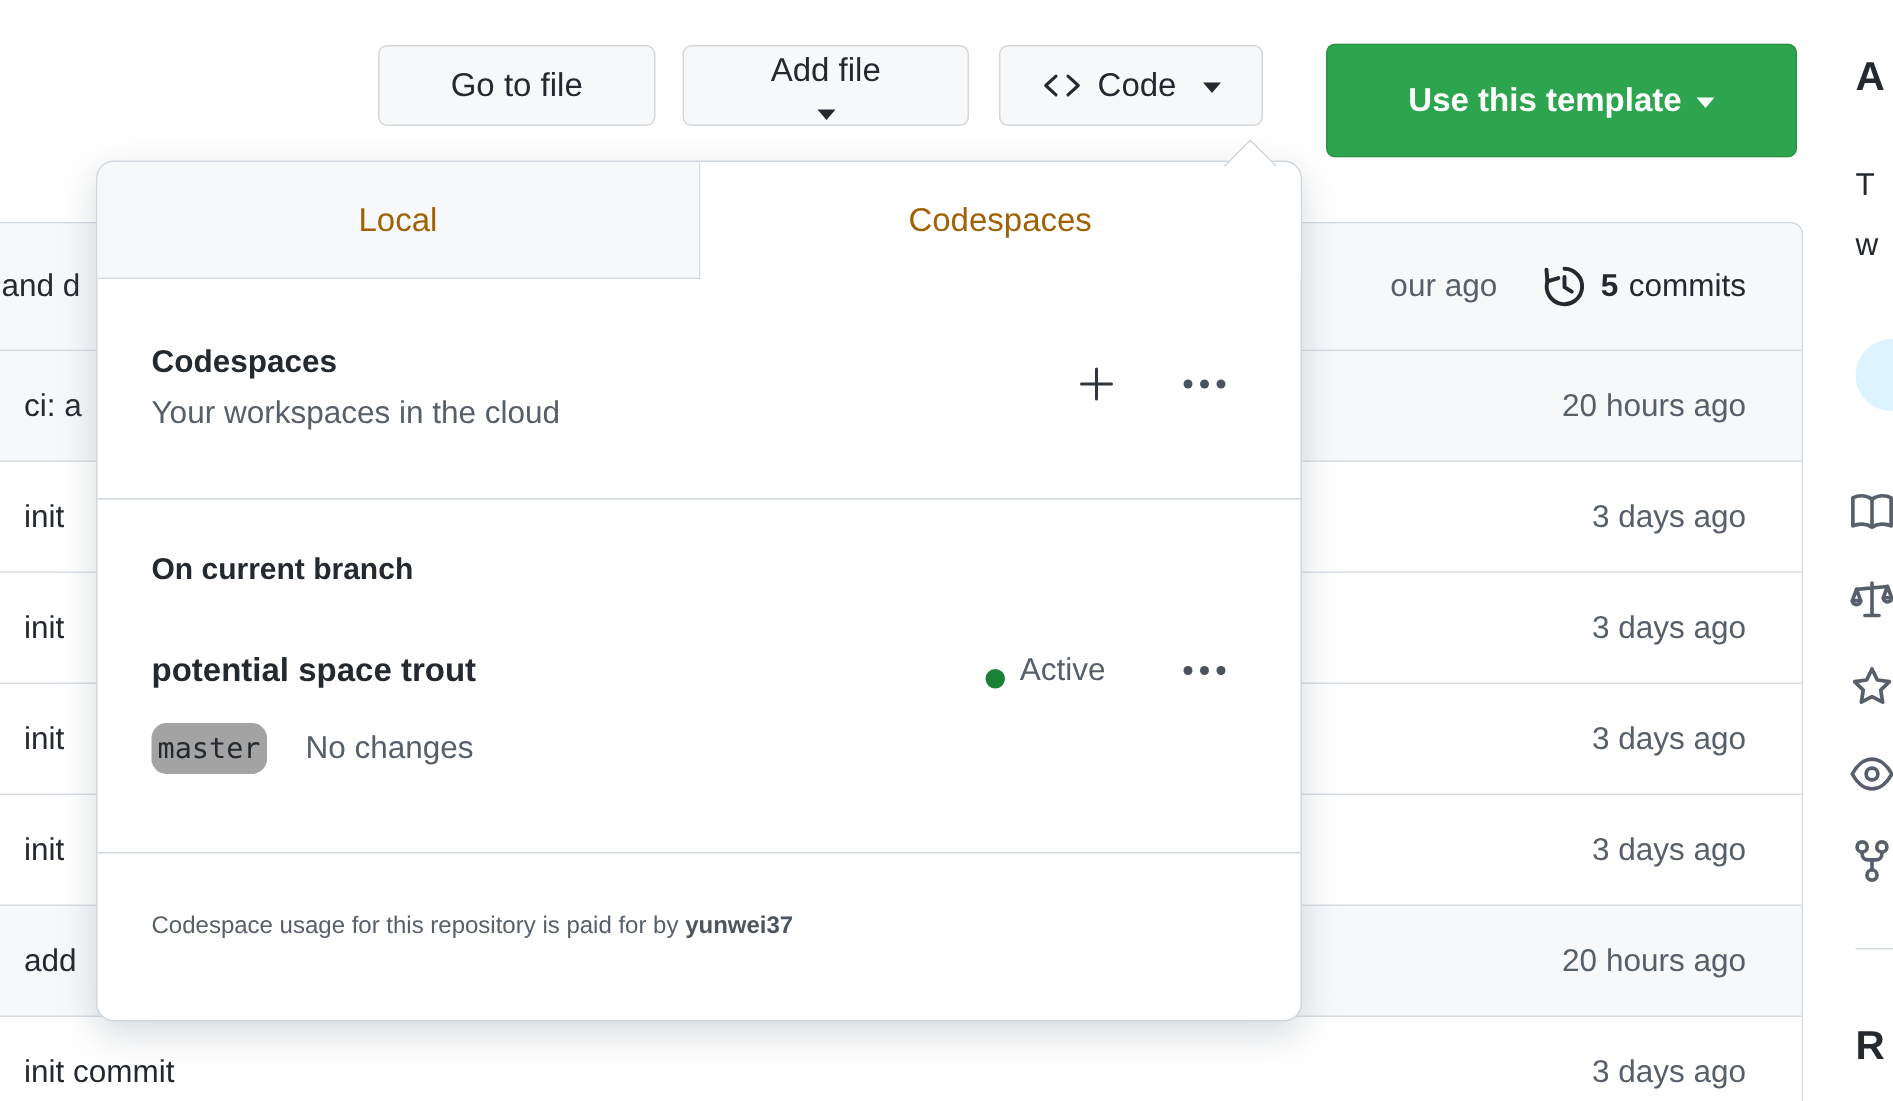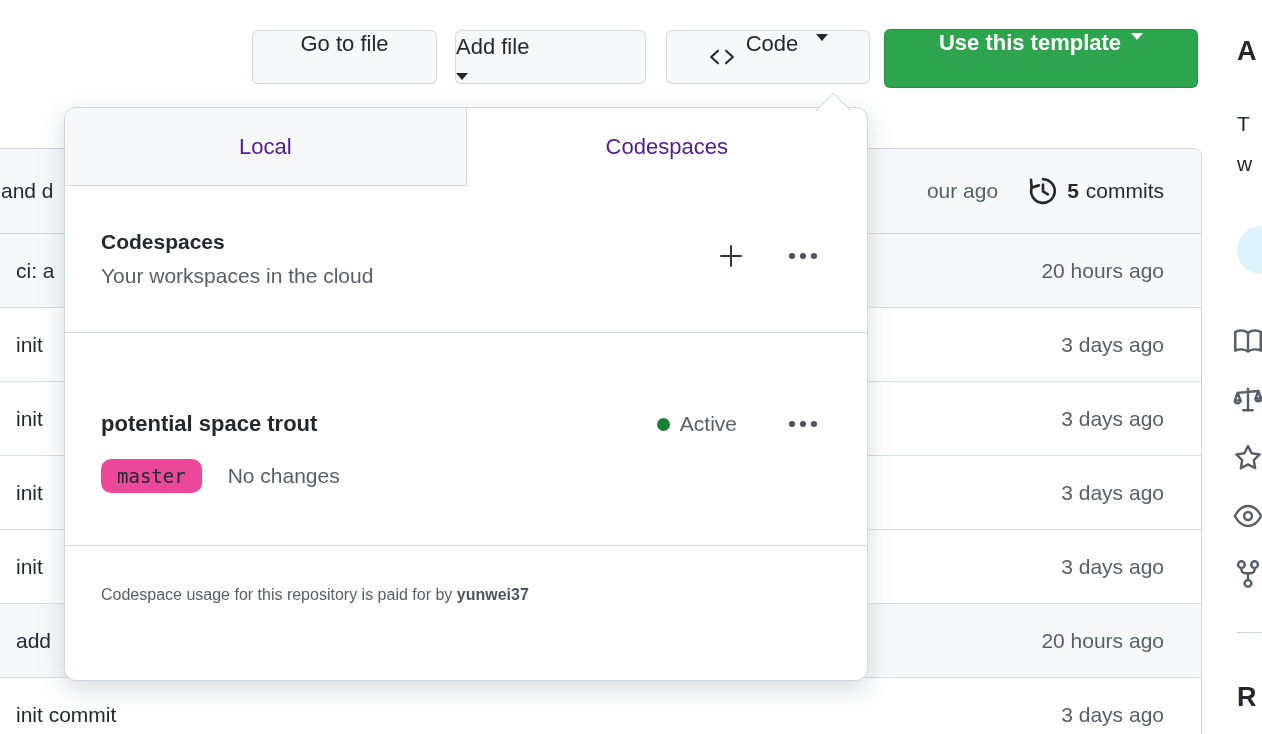--- a/index.html
+++ b/index.html
@@ -28,65 +28,65 @@
   .sidebar{position:absolute;left:1237px;top:0;width:220px;z-index:1;}
   .sb-about{position:absolute;left:0;top:36px;font-size:27px;font-weight:700;color:#24292f;}
   .sb-desc1{position:absolute;left:0;top:112px;font-size:21px;color:#24292f;}
   .sb-desc2{position:absolute;left:0;top:152px;font-size:21px;color:#24292f;}
   .sb-pill{position:absolute;left:0;top:226px;width:90px;height:48px;border-radius:24px;background:#ddf4ff;}
   .sb-ico{position:absolute;left:-4px;width:30px;height:30px;color:#57606a;}
   .sb-divider{position:absolute;left:0;top:632px;width:120px;border-top:1px solid #d0d7de;}
   .sb-releases{position:absolute;left:0;top:682px;font-size:27px;font-weight:700;color:#24292f;}
 
   
-  .btn{position:absolute;display:flex;justify-content:center;gap:10px;
+  .btn{position:absolute;display:flex;align-items:center;justify-content:center;gap:10px;
     height:54px;background:#f6f8fa;border:1px solid rgba(27,31,36,0.15);border-radius:6px;
     font-size:22px;color:#24292f;box-sizing:border-box;cursor:pointer;z-index:2;}
   #btn-goto{left:252px;top:30px;width:185px;}
   #btn-addfile{left:455px;top:30px;width:191px;flex-direction:column;}
-  #btn-code{left:666px;top:30px;width:204px;}
-  #btn-template{left:884px;top:29px;width:314px;height:59px;background:#2da44e;
+  #btn-code{left:666px;top:30px;width:176px;}
+  #btn-template{left:884px;top:29px;width:314px;height:76px;background:#2da44e;
     border-color:rgba(27,31,36,0.15);color:#fff;font-weight:700;}
   .caret-down{width:0;height:0;border-left:6px solid transparent;border-right:6px solid transparent;
     border-top:7px solid currentColor;margin-top:3px;}
   #btn-code .caret-down{margin-left:8px;}
   .code-glyph{display:flex;align-items:center;}
 
   
   .panel{position:absolute;left:64px;top:107px;width:804px;height:574px;background:#fff;
     border:1px solid #d0d7de;border-radius:12px;box-shadow:0 8px 24px rgba(140,149,159,0.35);
     z-index:5;box-sizing:border-box;}
   .notch{position:absolute;left:756px;top:-10px;width:24px;height:24px;background:#fff;
     border-top:1px solid #d0d7de;border-left:1px solid #d0d7de;transform:rotate(45deg);z-index:6;}
   .tabs{display:flex;height:78px;}
   .tab{flex:1;display:flex;align-items:center;justify-content:center;font-size:22px;
-    color:#4c1d95;cursor:pointer;}
+    color:#a16207;cursor:pointer;}
   .tab.local{background:#f6f8fa;border-right:1px solid #d0d7de;border-bottom:1px solid #d0d7de;
     border-top-left-radius:12px;}
   .tab.codespaces{background:#fff;border-top-right-radius:12px;}
   .cs-head{display:flex;align-items:flex-start;padding:44px 36px 0 36px;}
   .cs-head .hl-left{flex:1;}
   .cs-title{font-size:21px;font-weight:600;color:#24292f;margin:0 0 10px 0;}
   .cs-sub{font-size:21px;color:#57606a;}
   .hd-actions{display:flex;align-items:center;gap:42px;padding:10px 14px 0 0;}
   .plus-icon{display:flex;color:#2f363d;cursor:pointer;}
   .kebab{display:flex;gap:5px;cursor:pointer;}
   .kebab i{width:6px;height:6px;border-radius:50%;background:#4b535d;display:block;}
   .divider1{border-top:1px solid #d0d7de;margin-top:44px;}
   .cs-body{padding:36px 36px 0 36px;}
   .section-label{font-size:20px;font-weight:600;color:#24292f;}
   .cs-row{display:flex;align-items:center;margin-top:42px;}
   .cs-name{flex:1;font-size:22px;font-weight:700;color:#24292f;}
-  .status{display:flex;align-items:center;gap:10px;margin-right:52px;}
+  .status{display:flex;align-items:flex-end;gap:10px;margin-right:52px;}
   .status .dot{width:13px;height:13px;border-radius:50%;background:#1a7f37;}
   .status .st-label{font-size:21px;color:#57606a;}
   .cs-row .kebab{padding-right:14px;}
   .branch-line{display:flex;align-items:center;margin-top:22px;}
   .branch-pill{font-family:"DejaVu Sans Mono",monospace;font-size:19px;color:#24292f;
-    background:#ec4899;border-radius:10px;padding:6px 16px;}
+    background:#a3a3a3;border-radius:10px;padding:6px 4px;}
   .no-changes{font-size:21px;color:#57606a;margin-left:26px;}
   .divider2{border-top:1px solid #d0d7de;margin-top:52px;}
   .panel-footer{padding:40px 36px 0 36px;font-size:16px;color:#57606a;}
   .panel-footer b{color:#4d555e;font-weight:700;}
 
   svg{display:block;}
 </style>
 </head>
 <body>
 
@@ -226,20 +226,21 @@
             <i></i>
             <i></i>
             <i></i>
           </span>
       </div>
     </div>
 
     <div class="divider1"></div>
 
     <div class="cs-body">
+      <div class="section-label">On current branch</div>
       <div class="cs-row">
         <span class="cs-name">potential space trout</span>
         <span class="status">
           <span class="dot"></span>
           <span class="st-label">Active</span>
         </span>
         <span class="kebab">
             <i></i>
             <i></i>
             <i></i>

